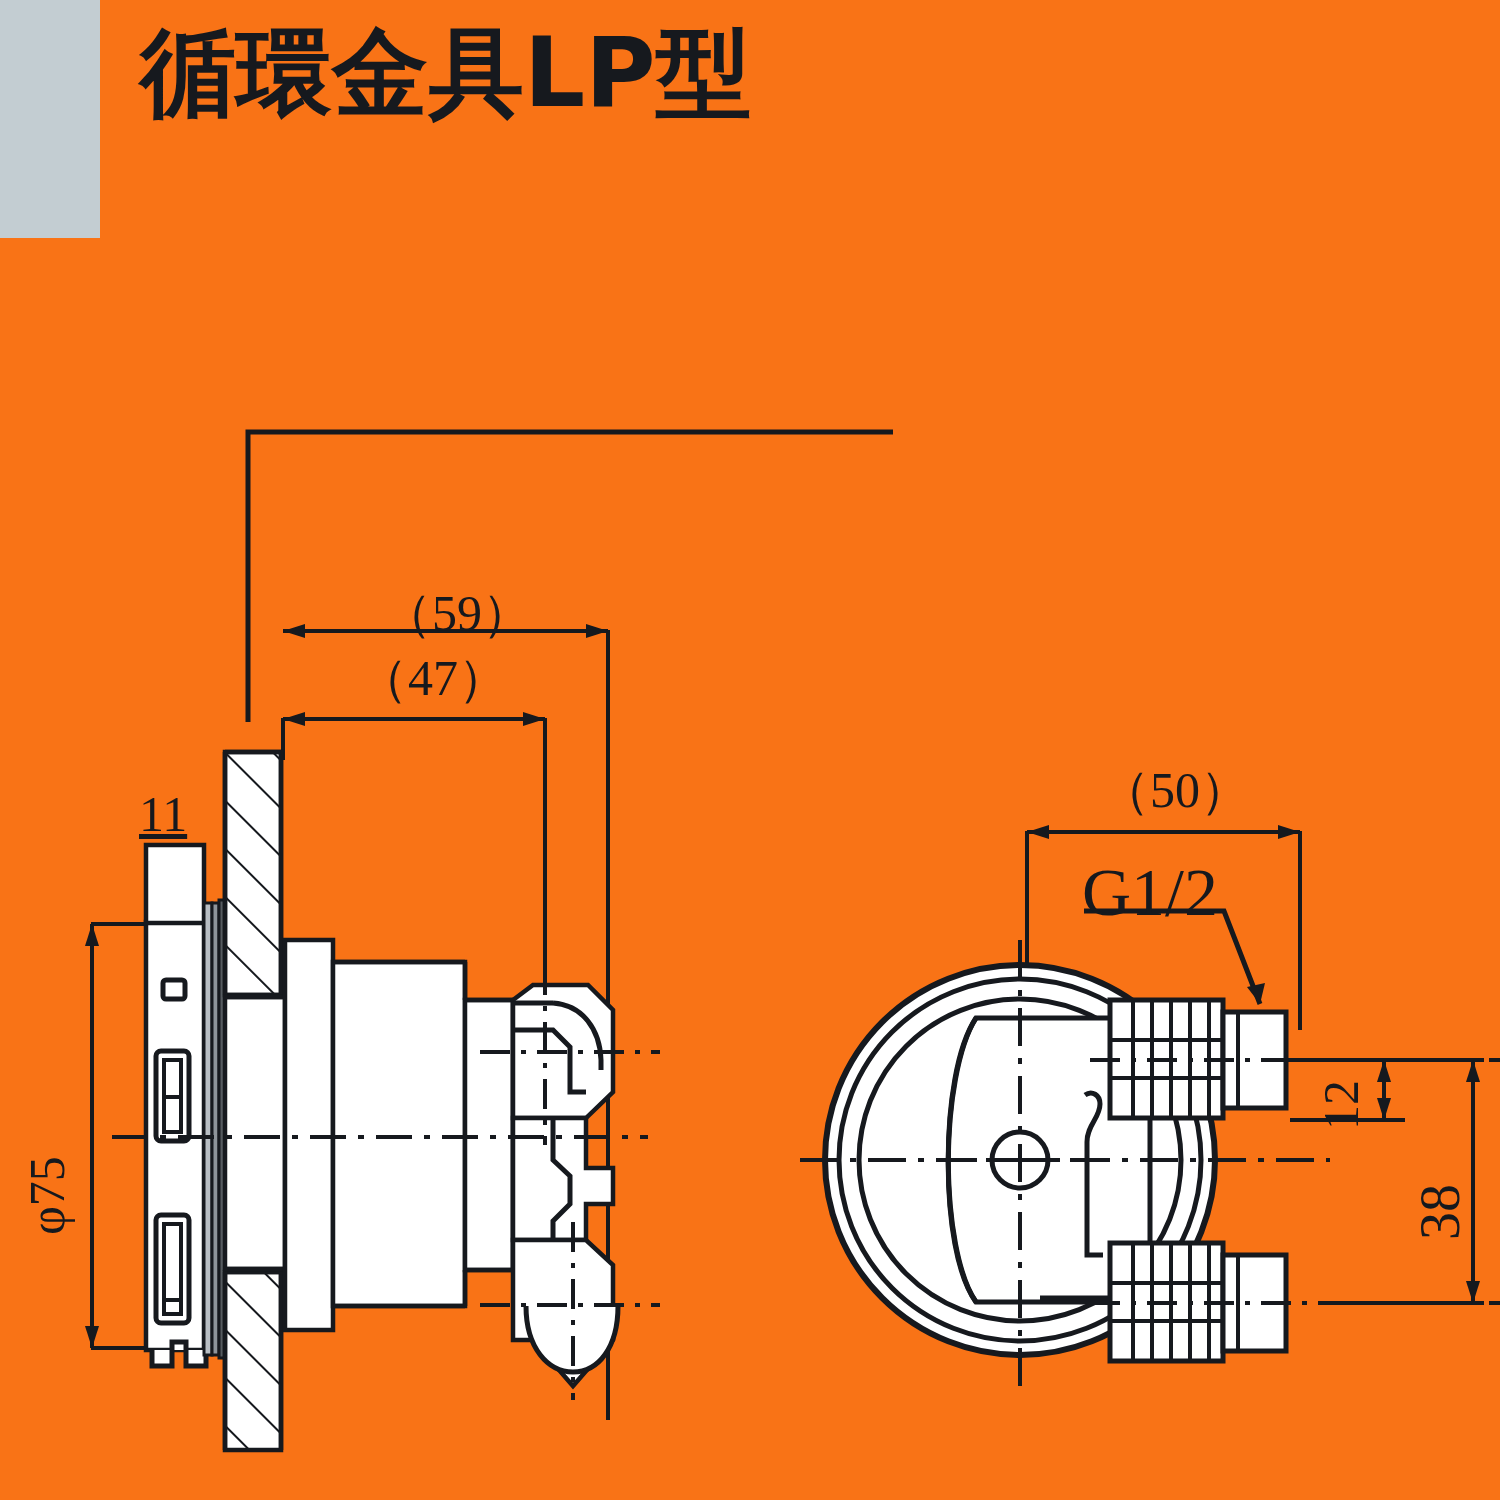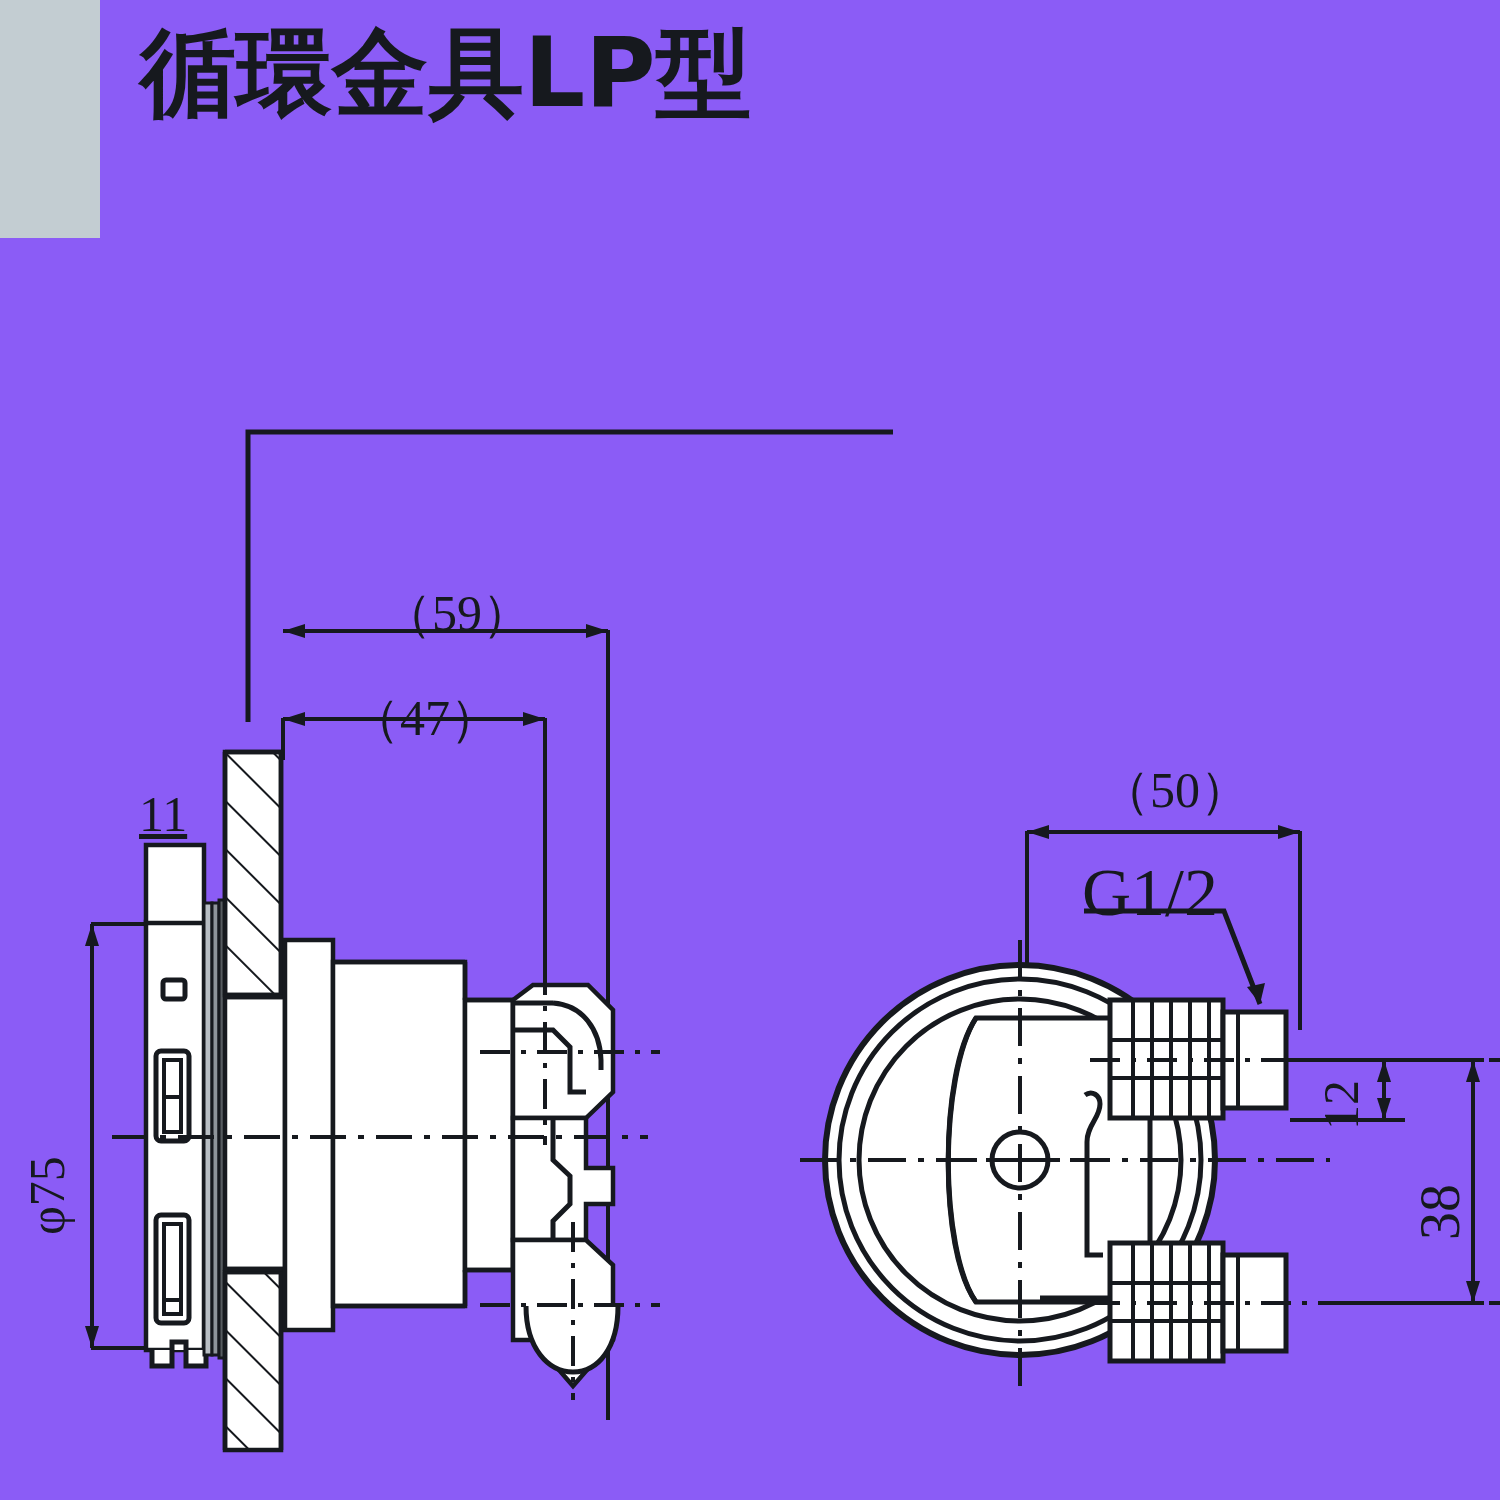--- a/index.html
+++ b/index.html
@@ -4,21 +4,21 @@
 <style>
   html, body {
     margin: 0;
     padding: 0;
     background: #e2e6ea;
   }
   #page {
     position: relative;
     width: 1500px;
     height: 1500px;
-    background: #8b5cf6;
+    background: #f97316;
     overflow: hidden;
     font-family: "Liberation Sans", "DejaVu Sans", sans-serif;
   }
   #gray-bar {
     position: absolute;
     left: 0;
     top: 0;
     width: 100px;
     height: 238px;
     background: #c3cdd2;
@@ -300,21 +300,21 @@
         <path d="M 1473 1303 l -7 -22 h 14 z" fill="#16191e" stroke="none"></path>
       </g>
 
     </g>
   </svg>
 
 
 
   <div class="lbl dim" style="left:382px; top:580px;text-align:center;">（59）</div>
 
-  <div class="lbl dim" style="left:350px; top:645px;margin-top:40px;">（47）</div>
+  <div class="lbl dim" style="left:358px; top:645px;">（47）</div>
 
   <div class="lbl dim" style="left:139px; top:785px;text-decoration:underline;">11</div>
 
   <div class="lbl dim rot90" style="left:18px; top:1235px;">φ75</div>
 
   <div class="lbl dim" style="left:1100px; top:757px;">（50）</div>
 
   <div class="lbl dim" style="left:1082px; top:853px; font-size:68px;">G1/2</div>
 
   <div class="lbl dim rot90" style="left:1312px; top:1130px;">12</div>

